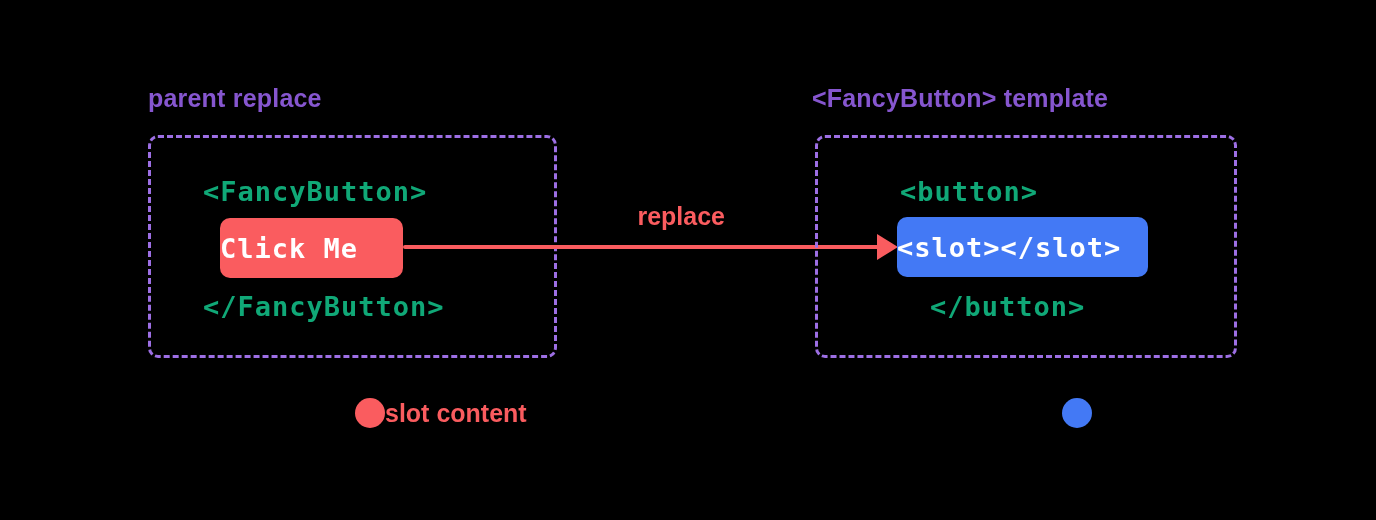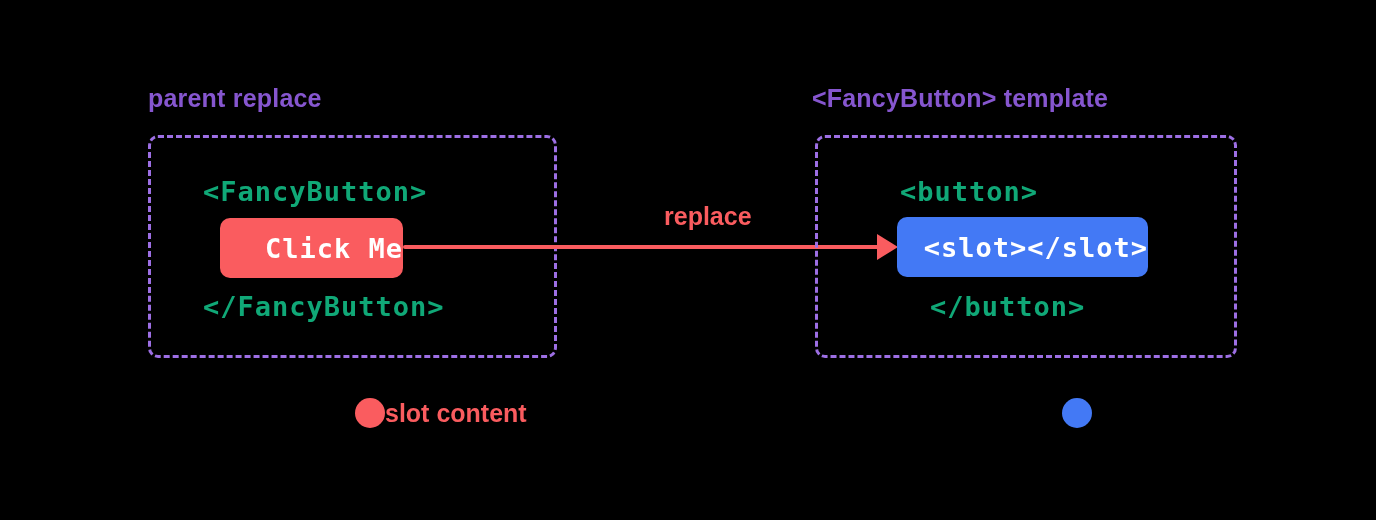--- a/index.html
+++ b/index.html
@@ -27,21 +27,21 @@
     background:transparent;
   }
   .code{
     position:absolute;
     font-family:"DejaVu Sans Mono","Liberation Mono",monospace;
     font-weight:bold;font-size:27px;letter-spacing:1px;
     color:var(--green);white-space:nowrap;
   }
   .chip{
     position:absolute;
-    display:flex;align-items:center;justify-content:flex-end;
+    display:flex;align-items:center;justify-content:flex-start;
     border-radius:10px;
     font-family:"DejaVu Sans Mono","Liberation Mono",monospace;
     font-weight:bold;font-size:27px;letter-spacing:1px;
     color:var(--white);white-space:nowrap;
   }
   .chip.red{background:var(--red);}
   .chip.blue{background:var(--blue);}
 
   .arrow-line{
     position:absolute;
@@ -52,24 +52,23 @@
     position:absolute;
     left:877px;top:234px;
     width:0;height:0;
     border-top:13px solid transparent;
     border-bottom:13px solid transparent;
     border-left:21px solid var(--red);
   }
   .arrow-label{
     position:absolute;
     left:630px;top:202px;width:95px;
-    text-align:left;
+    text-align:right;
     font-size:25px;font-weight:bold;color:var(--red);
     white-space:nowrap;
-    margin-left:34px;
   }
 
   .legend-item{
     position:absolute;display:flex;align-items:center;
   }
   .legend-dot{
     width:30px;height:30px;border-radius:50%;
     flex:0 0 auto;
   }
   .legend-dot.red{background:var(--red);}

